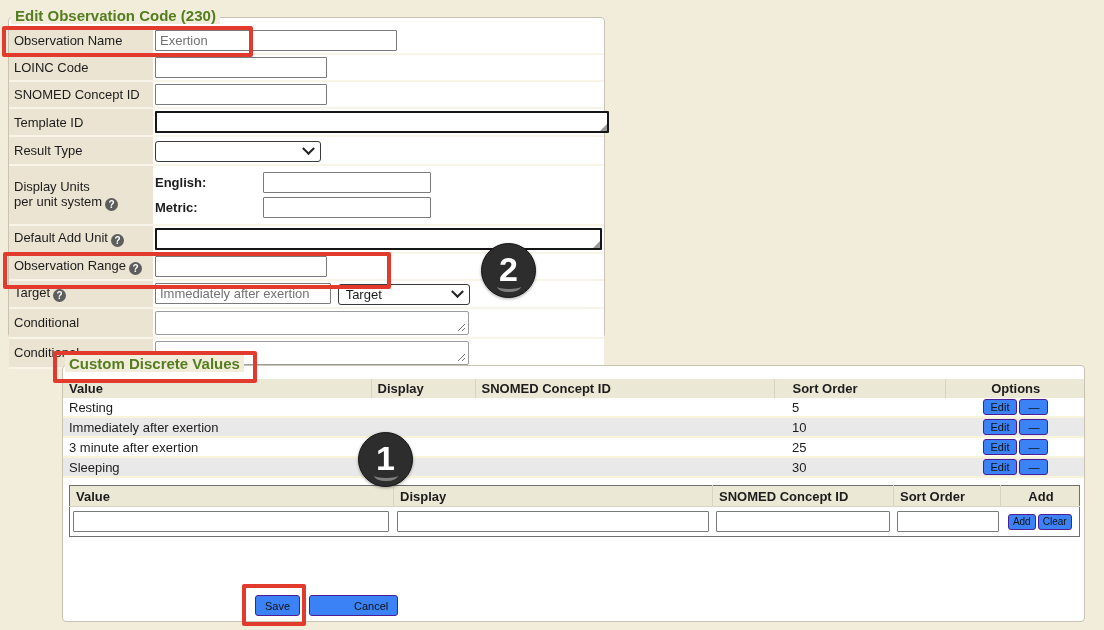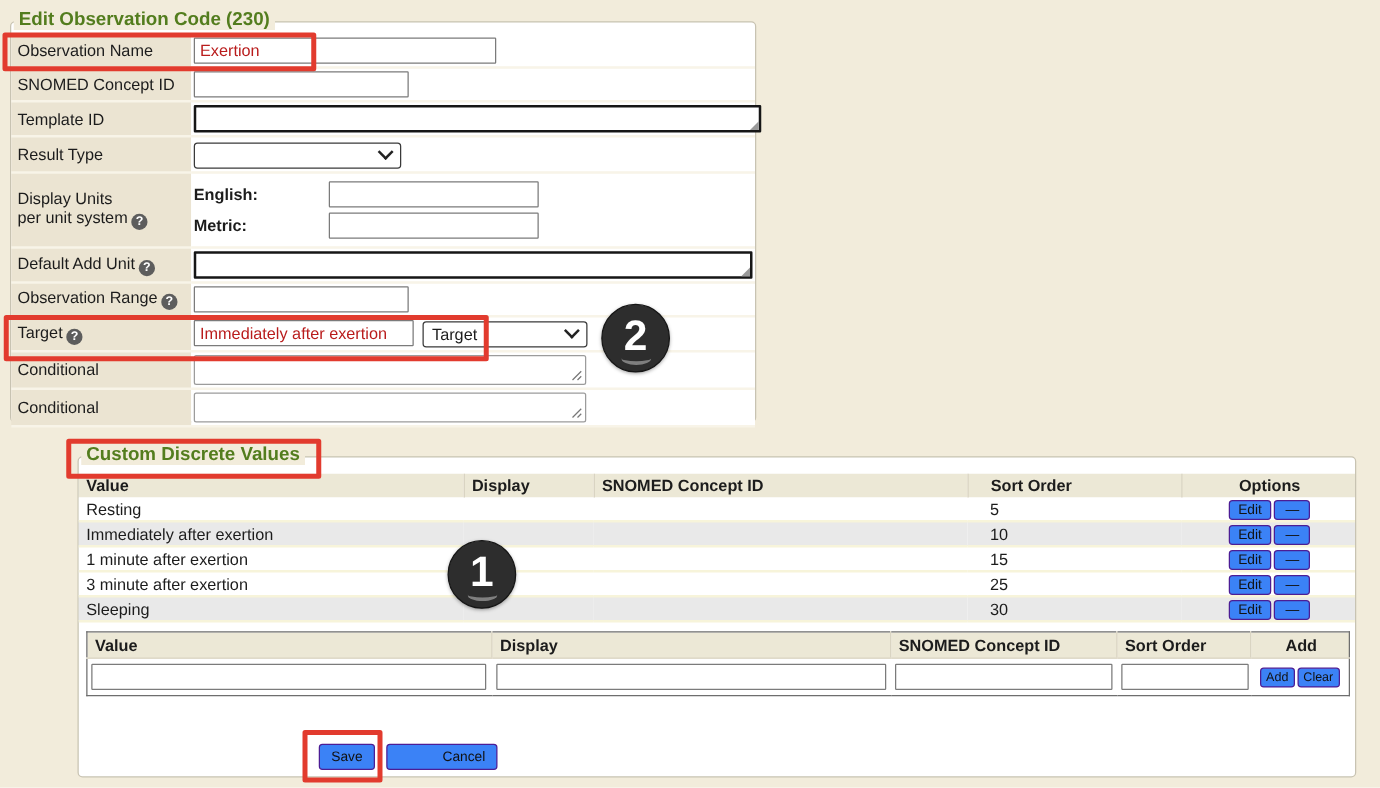--- a/index.html
+++ b/index.html
@@ -11,21 +11,21 @@
   .legend{position:absolute;top:-11px;left:2px;background:#f2ecdb;padding:0 4px;
           font-size:15px;font-weight:bold;color:#537d1e;white-space:nowrap;}
 
   
   #edit-form{left:8px;top:17px;width:597px;height:321px;padding-top:10px;}
   table.form{width:100%;border-collapse:collapse;table-layout:fixed;}
   table.form td{vertical-align:middle;}
   td.lbl{width:136px;background:#ebe4d2;padding:2px 3px 2px 5px;border-bottom:2px solid #f8f4e8;}
   td.ctl{background:#fff;padding:2px 0 2px 2px;border-bottom:2px solid #f8f4e8;}
   .ti{height:17px;border:1px solid #7b7b7b;background:#fff;padding:1px 4px;
-      font-family:"Liberation Sans",sans-serif;font-size:13px;color:#b91c1c;border-radius:1px;}
+      font-family:"Liberation Sans",sans-serif;font-size:13px;color:#737373;border-radius:1px;}
   .w240{width:232px}.w170{width:162px}.w165{width:158px}
   .bigta{position:relative;border:2px solid #161616;height:18px;background:#fff;border-radius:1px;}
   .bigta .corner{position:absolute;right:0;bottom:0;width:0;height:0;
                  border-left:7px solid transparent;border-bottom:7px solid #9a9a9a;}
   .smallta{position:relative;border:1px solid #9c9c9c;height:22px;background:#fff;border-radius:2px;width:312px;}
   .grip{position:absolute;right:2px;bottom:2px;}
   .sel{display:inline-flex;align-items:center;justify-content:space-between;box-sizing:border-box;
        height:21px;border:1px solid #3a3a3a;border-radius:3px;background:#fff;padding:0 7px;}
   .chev{width:7px;height:7px;border-right:2px solid #222;border-bottom:2px solid #222;
         transform:rotate(45deg) translate(-2px,-2px);}
@@ -82,20 +82,24 @@
 
 <div id="screen">
 
   <div id="edit-form" class="fbox">
     <div class="legend">Edit Observation Code (230)</div>
     <table class="form">
       <tbody>
           <tr style="height:26px">
         <td class="lbl"><span>Observation Name</span></td>
         <td class="ctl"><input class="ti w240" type="text" value="Exertion" style=""></td>
+      </tr>
+      <tr style="height:25px">
+        <td class="lbl"><span>LOINC Code</span></td>
+        <td class="ctl"><input class="ti w170" type="text" value="" style=""></td>
       </tr>
       <tr style="height:25px">
         <td class="lbl"><span>SNOMED Concept ID</span></td>
         <td class="ctl"><input class="ti w170" type="text" value="" style=""></td>
       </tr>
       <tr style="height:25px">
         <td class="lbl"><span>Template ID</span></td>
         <td class="ctl">
           <div class="bigta" style="width:450px">
             <span></span>
@@ -206,27 +210,20 @@
         <td class="opt-cell"><button class="btn btn-sm">Edit</button><button class="btn btn-sm btn-dash">—</button></td>
       </tr>
       <tr class="even">
         <td>Immediately after exertion</td>
         <td></td>
         <td></td>
         <td class="pl18">10</td>
         <td class="opt-cell"><button class="btn btn-sm">Edit</button><button class="btn btn-sm btn-dash">—</button></td>
       </tr>
       <tr class="odd">
-        <td>1 minute after exertion</td>
-        <td></td>
-        <td></td>
-        <td class="pl18">15</td>
-        <td class="opt-cell"><button class="btn btn-sm">Edit</button><button class="btn btn-sm btn-dash">—</button></td>
-      </tr>
-      <tr class="odd">
         <td>3 minute after exertion</td>
         <td></td>
         <td></td>
         <td class="pl18">25</td>
         <td class="opt-cell"><button class="btn btn-sm">Edit</button><button class="btn btn-sm btn-dash">—</button></td>
       </tr>
       <tr class="even">
         <td>Sleeping</td>
         <td></td>
         <td></td>

